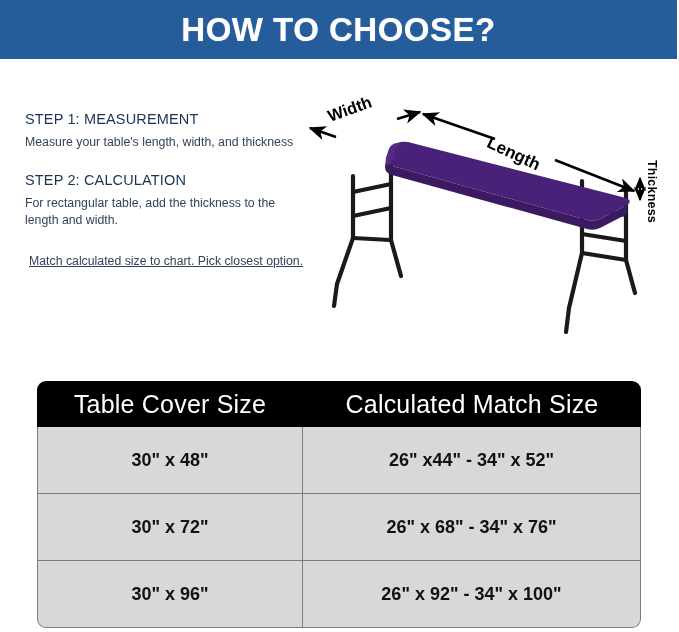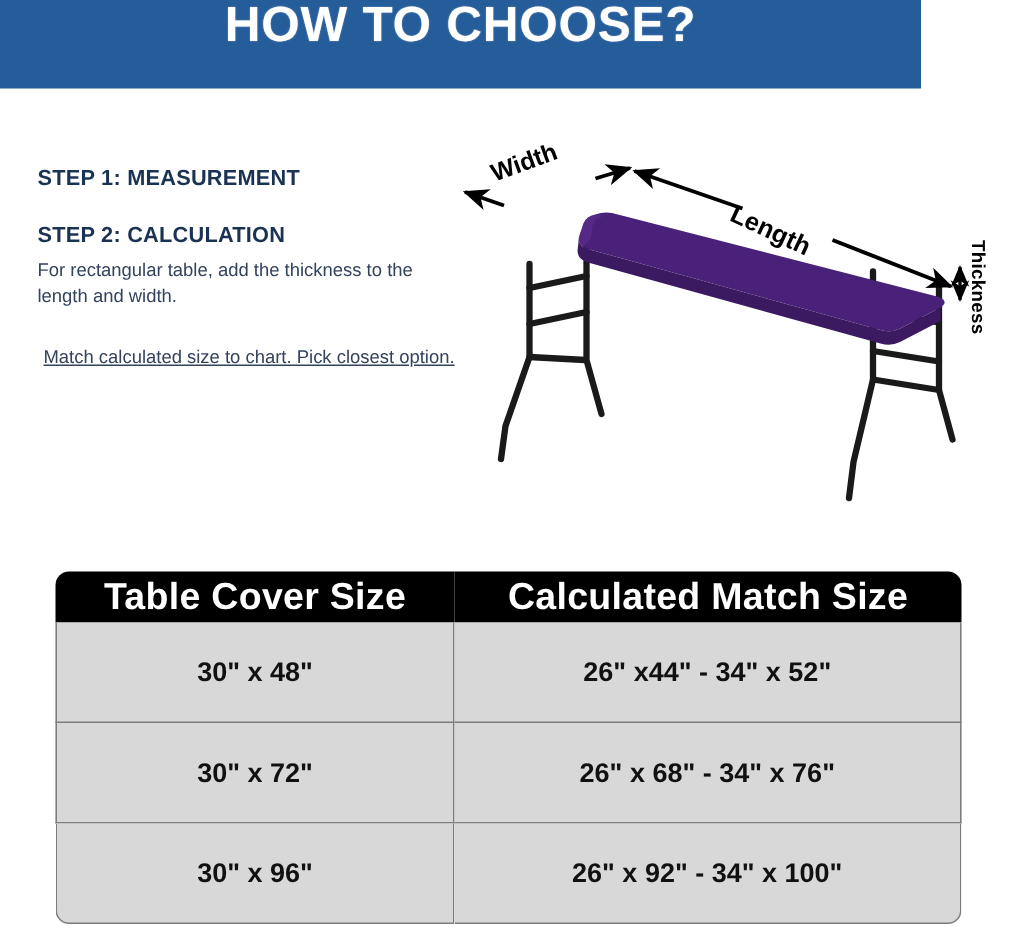--- a/index.html
+++ b/index.html
@@ -13,24 +13,25 @@
     position: relative;
     overflow: hidden;
     font-family: "Liberation Sans", sans-serif;
     -webkit-font-smoothing: antialiased;
   }
 
   
   #header-banner {
     position: absolute;
     left: 0; top: 0;
-    width: 614px;
+    width: 677px;
     height: 59px;
     background: #255d9b;
     display: flex;
+    align-items: center;
     justify-content: center;
   }
   #header-title {
     color: #ffffff;
     font-family: "Liberation Sans", sans-serif;
     font-size: 33px;
     font-weight: bold;
     letter-spacing: 0.5px;
     text-align: center;
     line-height: 1;
@@ -42,21 +43,21 @@
   #steps {
     position: absolute;
     left: 25px;
     top: 112px;
     width: 300px;
   }
   .step-block { margin-bottom: 16px; }
   .step-heading {
     color: #1b3352;
     font-size: 14.5px;
-    font-weight: bold;
+    font-weight: normal;
     letter-spacing: 0.15px;
     margin: 0 0 6px 0;
     line-height: 1.1;
   }
   .step-body {
     color: #33435c;
     font-size: 12.3px;
     line-height: 1.38;
     margin: 0;
     max-width: 285px;
@@ -115,22 +116,22 @@
   }
   #size-chart th, #size-chart td {
     text-align: center;
     vertical-align: middle;
     font-family: "Liberation Sans", sans-serif;
   }
   #size-chart thead th {
     background: #000000;
     color: #ffffff;
     font-size: 25px;
-    font-weight: bold;
-    height: 34px;
+    font-weight: normal;
+    height: 46px;
     padding: 0 4px;
     letter-spacing: 0.2px;
   }
   #size-chart thead th:first-child { border-radius: 9px 0 0 0; }
   #size-chart thead th:last-child  { border-radius: 0 9px 0 0; }
 
   #size-chart tbody td {
     background: #d8d8d8;
     color: #111111;
     font-size: 18px;
@@ -153,20 +154,21 @@
 <body>
 
 <div id="header-banner">
   <div id="header-title">HOW TO CHOOSE?</div>
 </div>
 
 <div id="steps">
 
   <div class="step-block" id="step-1">
     <p class="step-heading">STEP 1: MEASUREMENT</p>
+    <p class="step-body">Measure your table's length, width, and thickness</p>
   </div>
 
   <div class="step-block" id="step-2">
     <p class="step-heading">STEP 2: CALCULATION</p>
     <p class="step-body">For rectangular table, add the thickness to the length and width.</p>
   </div>
 
   <div class="step-block" id="step-3">
     <p class="step-body">Match calculated size to chart. Pick closest option.</p>
   </div>

